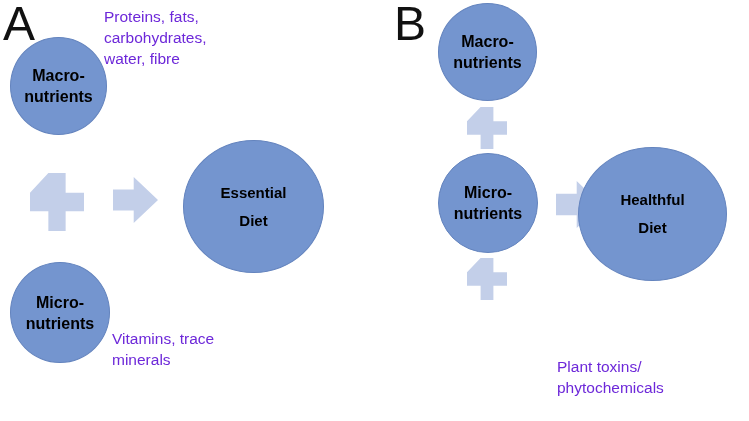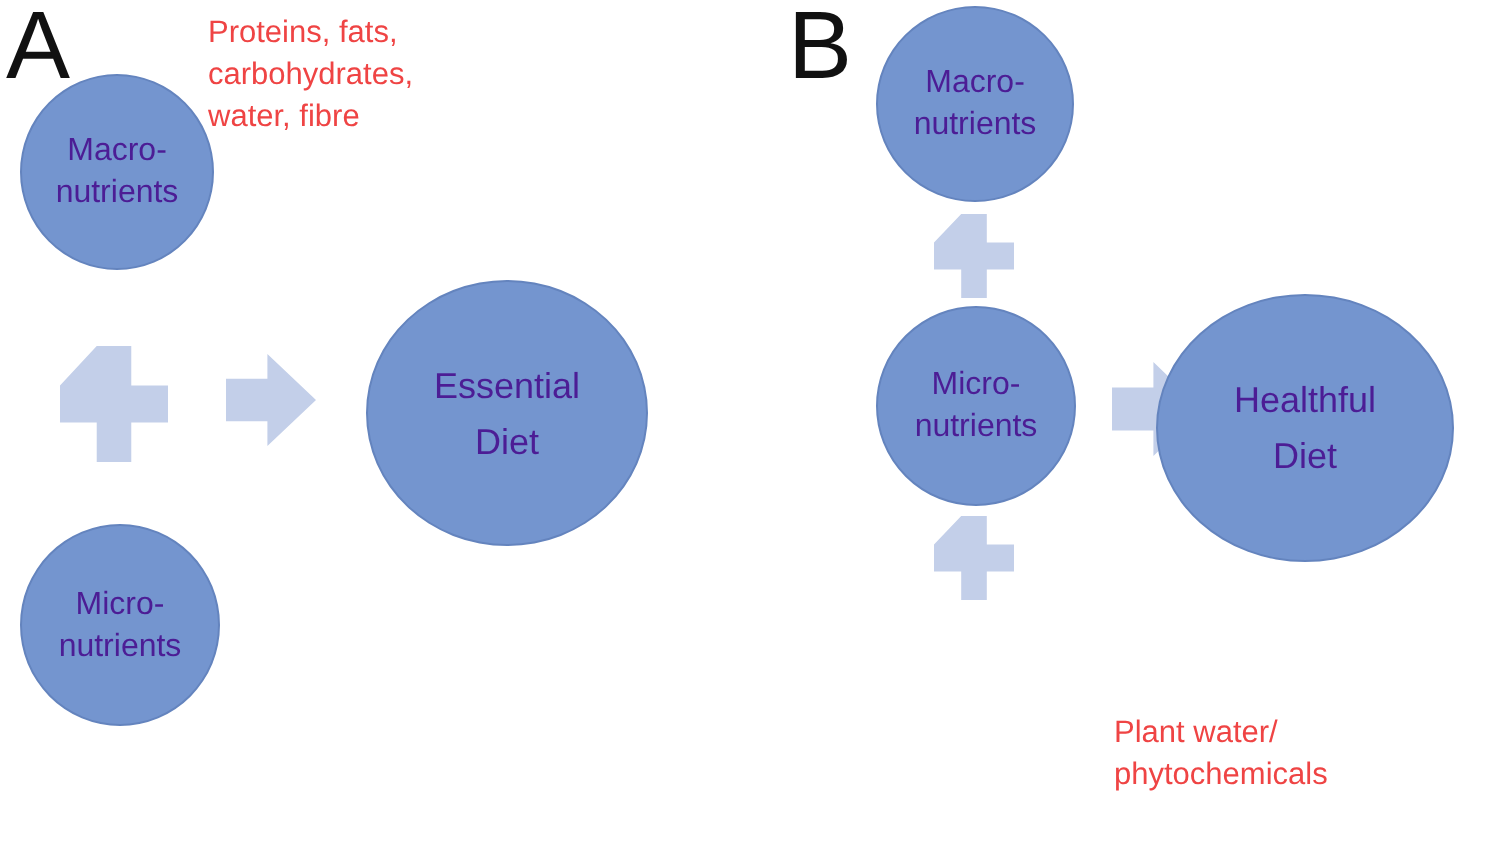--- a/index.html
+++ b/index.html
@@ -26,38 +26,39 @@
   .circle {
     position: absolute;
     border-radius: 50%;
     background: #7495cf;
     border: 1px solid #6484be;
     box-sizing: border-box;
     display: flex;
     align-items: center;
     justify-content: center;
     text-align: center;
-    color: #4c1d95;
+    color: #000000;
     white-space: pre-line;
+    font-weight: bold;
   }
   .circle.small { font-size: 16px; line-height: 21px; }
-  .circle.big   { font-size: 18px; line-height: 28px; justify-content: center; }
+  .circle.big   { font-size: 15px; line-height: 28px; justify-content: center; }
   .plus {
     position: absolute;
     background: #c3cfe9;
     clip-path: polygon(34% 0, 66% 0, 66% 34%, 100% 34%, 100% 66%, 66% 66%, 66% 100%, 34% 100%, 34% 66%, 0 66%, 0 34%, 0 34%);
   }
   .arrow {
     position: absolute;
     background: #c3cfe9;
     clip-path: polygon(0 27%, 46% 27%, 46% 0, 100% 50%, 46% 100%, 46% 73%, 0 73%);
   }
   .note {
     position: absolute;
-    color: #ef4444;
+    color: #6d28d9;
     font-size: 15.5px;
     line-height: 21px;
     white-space: pre-line;
   }
 
   
   .label-a        { left: 3px;   top: 0px; }
   .circle-a-macro { left: 10px;  top: 37px;  width: 97px;  height: 98px; }
   .note-a-macro   { left: 104px; top: 6px; }
   .plus-a         { left: 30px;  top: 173px; width: 54px;  height: 58px; }
@@ -100,20 +101,22 @@
   <div class="circle big circle-a-essential">
     <span>Essential
 Diet</span>
   </div>
 
   <div class="circle small circle-a-micro">
     <span>Micro-
 nutrients</span>
   </div>
 
+  <div class="note note-a-micro">Vitamins, trace
+minerals</div>
 
   <div class="panel-label label-b">B</div>
 
   <div class="circle small circle-b-macro">
     <span>Macro-
 nutrients</span>
   </div>
 
   <div class="plus plus-b1"></div>
 
@@ -125,16 +128,16 @@
   <div class="plus plus-b2"></div>
 
   <div class="arrow arrow-b"></div>
 
   <div class="circle big circle-b-healthful">
     <span>Healthful
 Diet</span>
   </div>
 
 
-  <div class="note note-b-trace">Plant water/
+  <div class="note note-b-trace">Plant toxins/
 phytochemicals</div>
 
 </div>
 
 </body></html>

